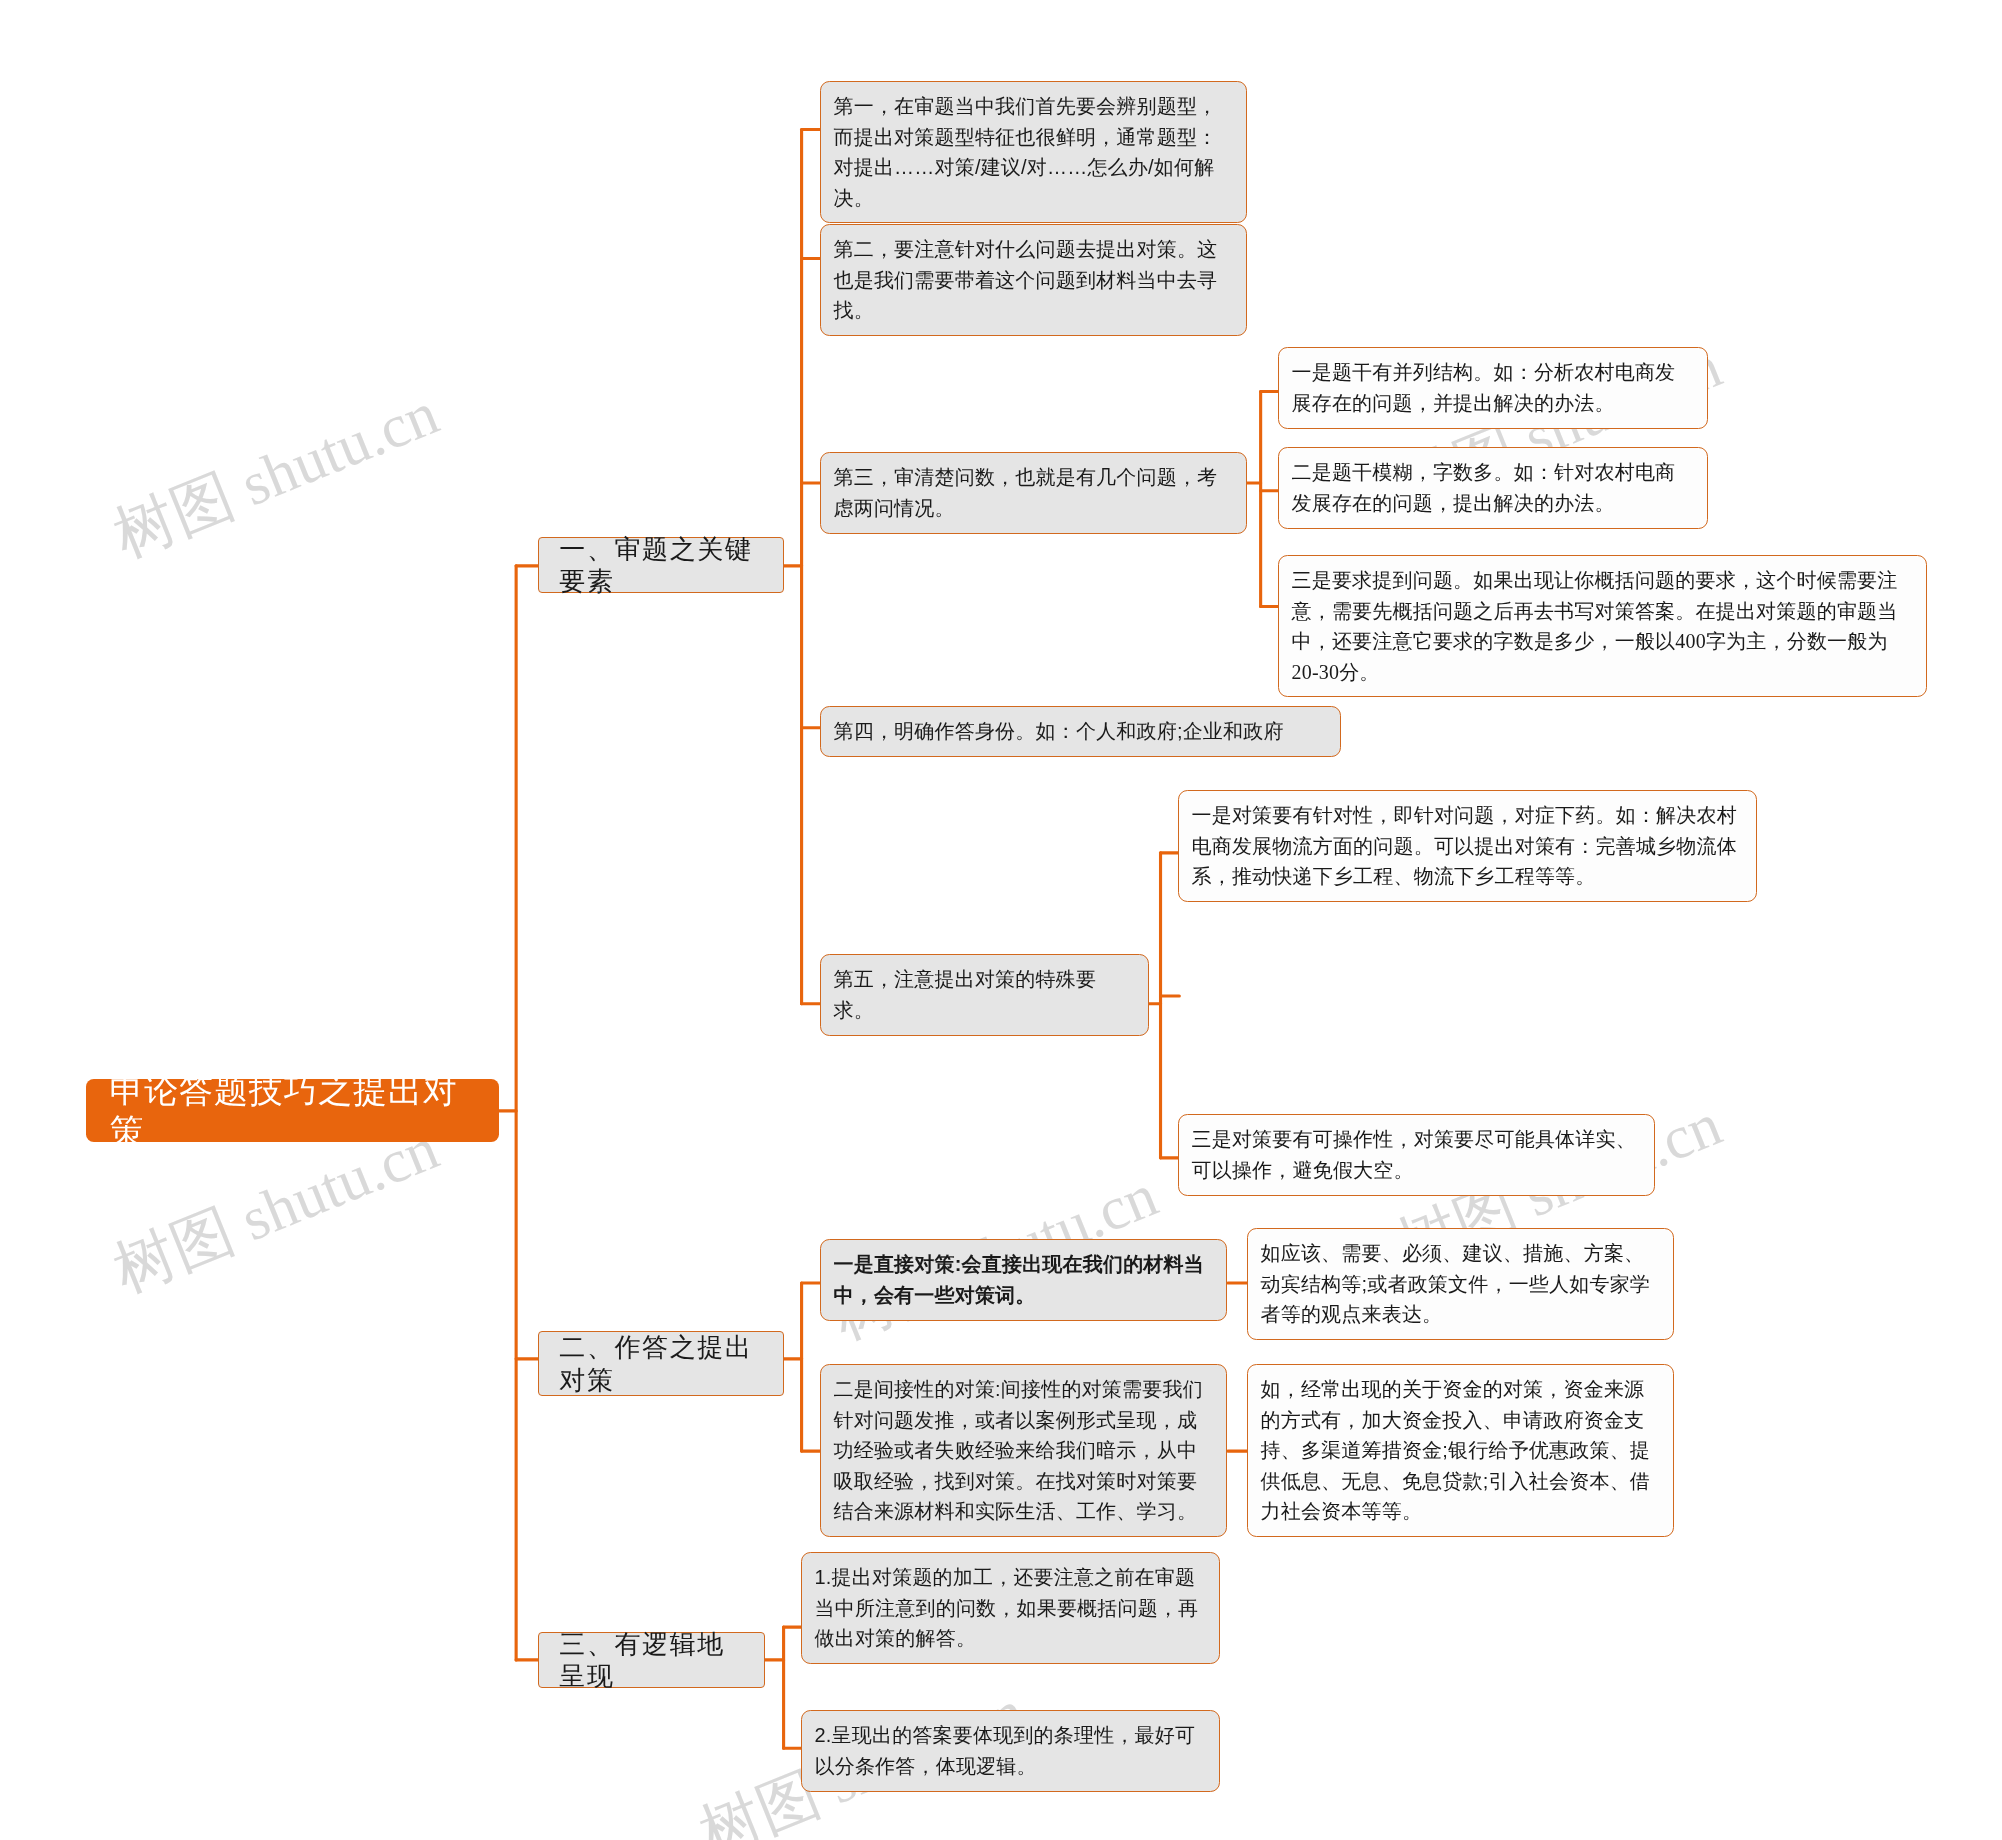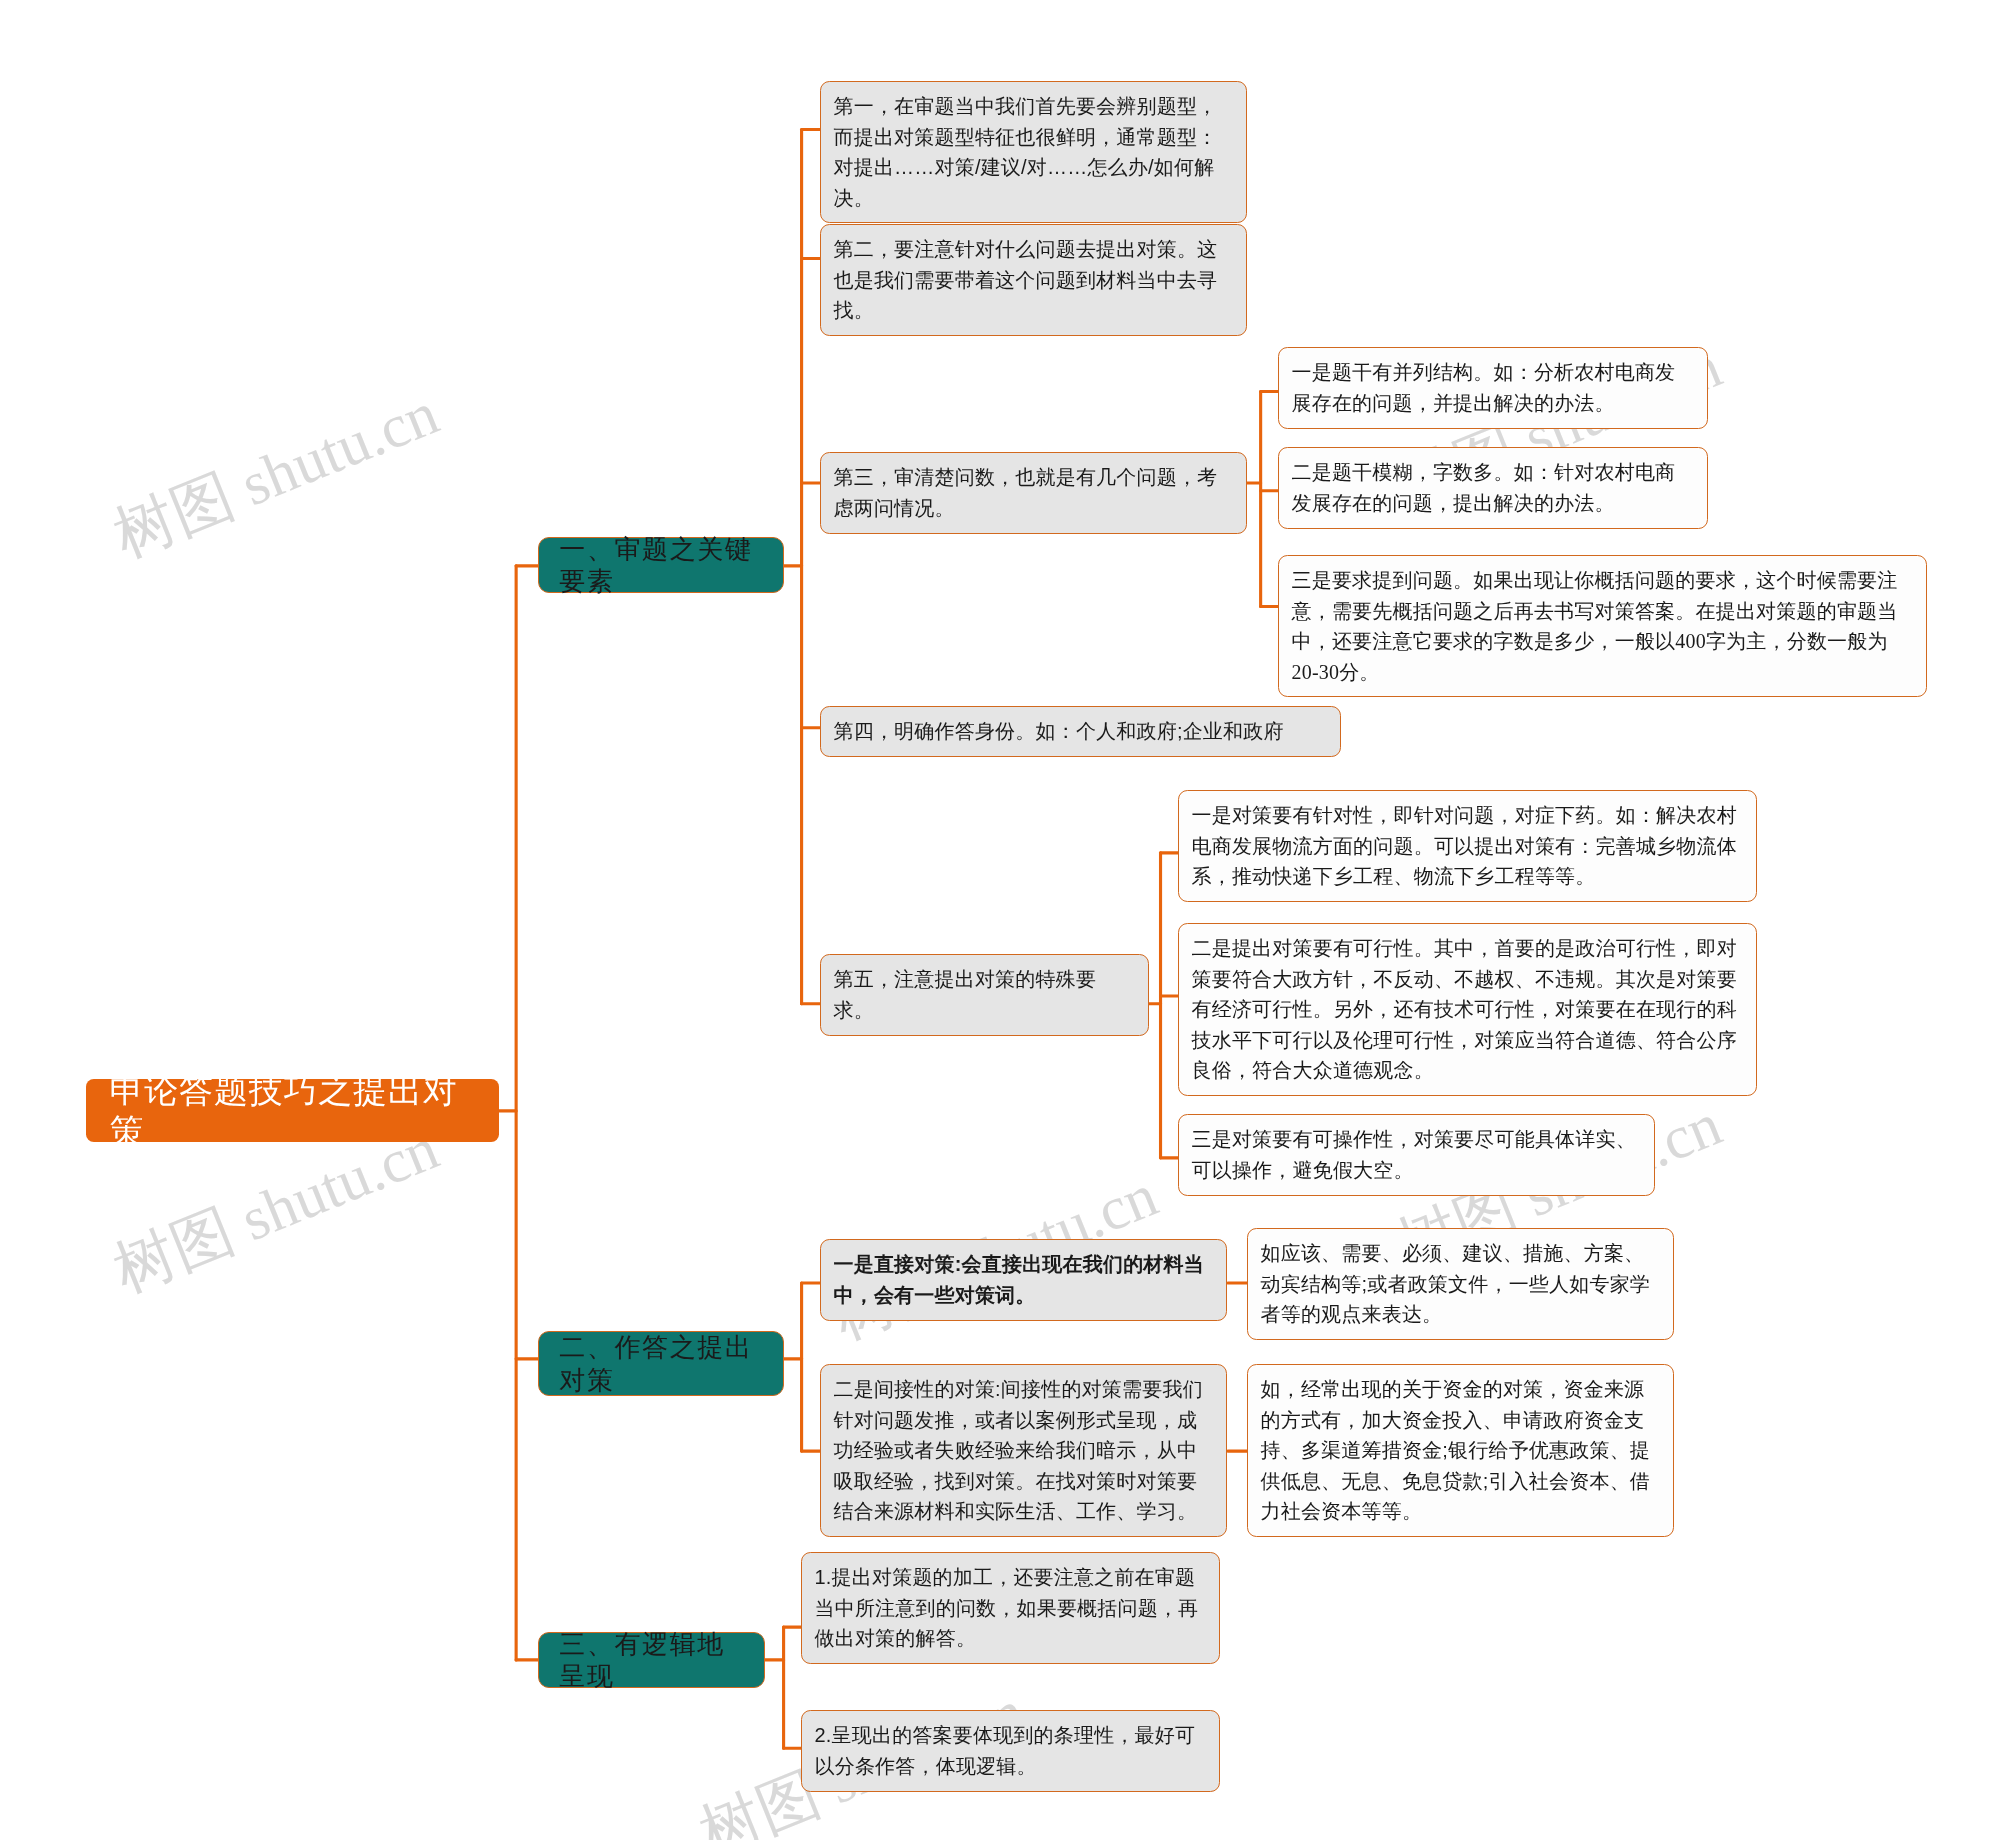--- a/index.html
+++ b/index.html
@@ -61,25 +61,25 @@
     font-size:34px;
     font-weight:400;
     padding:14px 23.5px;
     border-radius:7.8px;
     letter-spacing:0.8px;
     display:flex;align-items:center;
     line-height:1.2;
   }
 
   .node.branch{
-    background:#0f766e;
+    background:#e5e5e5;
     border:1.6px solid #d2691e;
     font-size:26px;
     padding:11px 20.3px;
-    border-radius:11px;
+    border-radius:4px;
     display:flex;align-items:center;
     letter-spacing:1.6px;
     line-height:1.25;
   }
 
   .node.leaf{
     background:#e5e5e5;
     font-size:20px;
   }
 
@@ -187,23 +187,20 @@
   </div>
 
   <div class="node sub" style="left:1278px;top:555px;width:649px;font-family:Liberation Serif, serif;">
     <span>三是要求提到问题。如果出现让你概括问题的要求，这个时候需要注意，需要先概括问题之后再去书写对策答案。在提出对策题的审题当中，还要注意它要求的字数是多少，一般以400字为主，分数一般为20-30分。</span>
   </div>
 
   <div class="node sub" style="left:1178px;top:790px;width:579px;">
     <span>一是对策要有针对性，即针对问题，对症下药。如：解决农村电商发展物流方面的问题。可以提出对策有：完善城乡物流体系，推动快递下乡工程、物流下乡工程等等。</span>
   </div>
 
-  <div class="node sub" style="left:1178px;top:923px;width:579px;">
-    <span>二是提出对策要有可行性。其中，首要的是政治可行性，即对策要符合大政方针，不反动、不越权、不违规。其次是对策要有经济可行性。另外，还有技术可行性，对策要在在现行的科技水平下可行以及伦理可行性，对策应当符合道德、符合公序良俗，符合大众道德观念。</span>
-  </div>
 
   <div class="node sub" style="left:1178px;top:1114px;width:477px;">
     <span>三是对策要有可操作性，对策要尽可能具体详实、可以操作，避免假大空。</span>
   </div>
 
   <div class="node branch" style="left:538px;top:1331px;width:246px;height:65px;">
     <span>二、作答之提出对策</span>
   </div>
 
   <div class="node leaf" style="left:820px;top:1239px;width:407px;font-weight:bold;">

